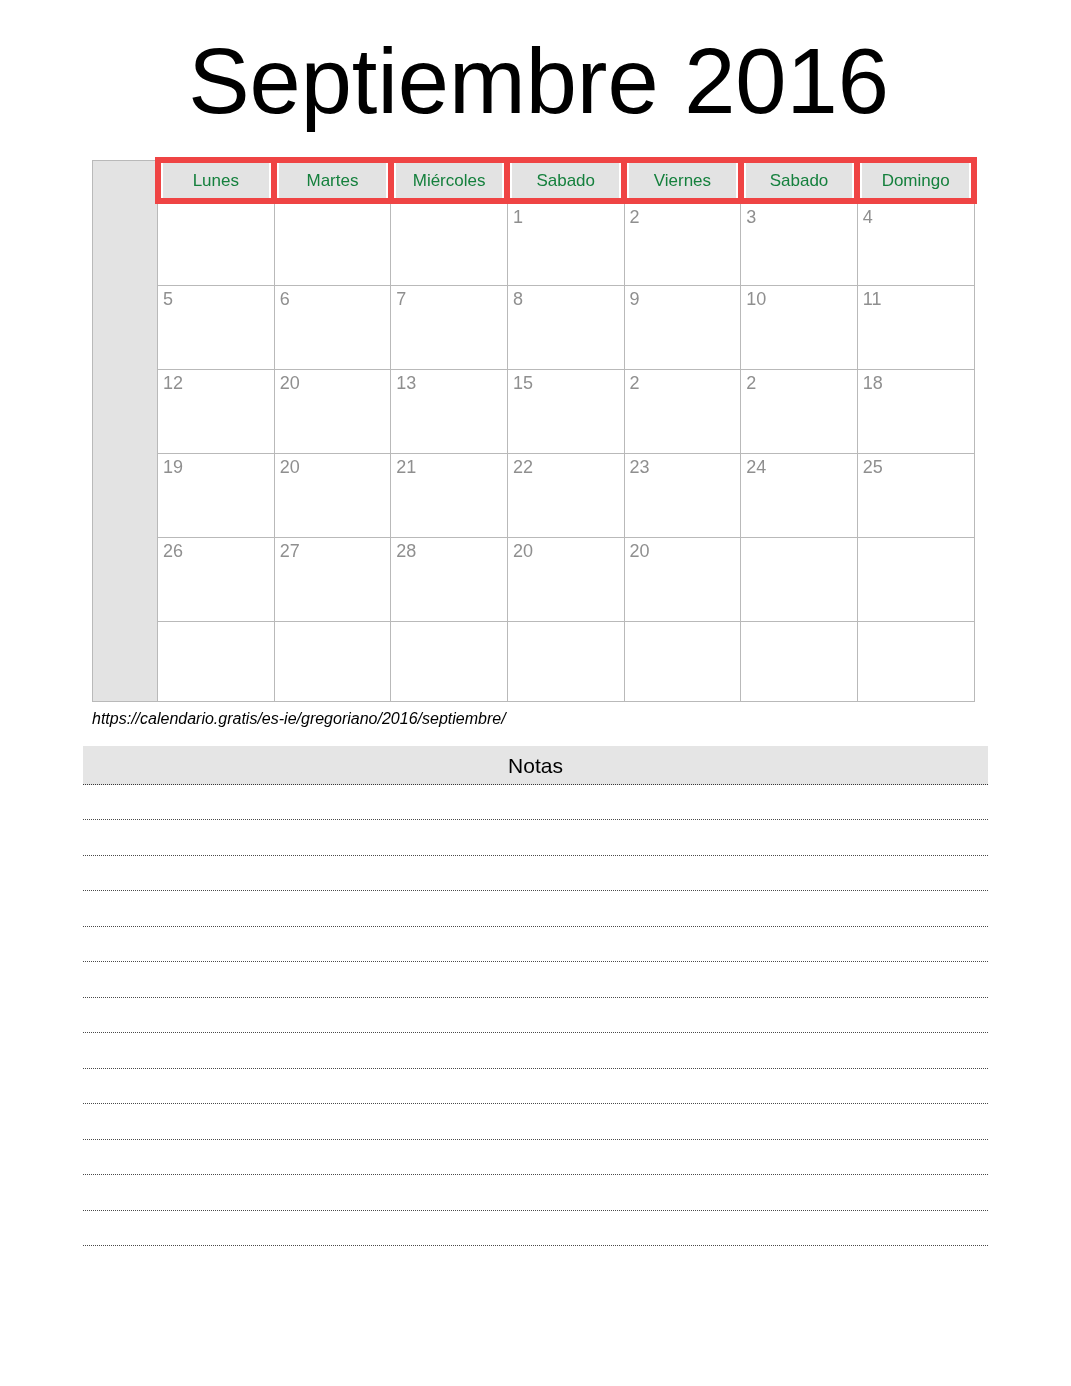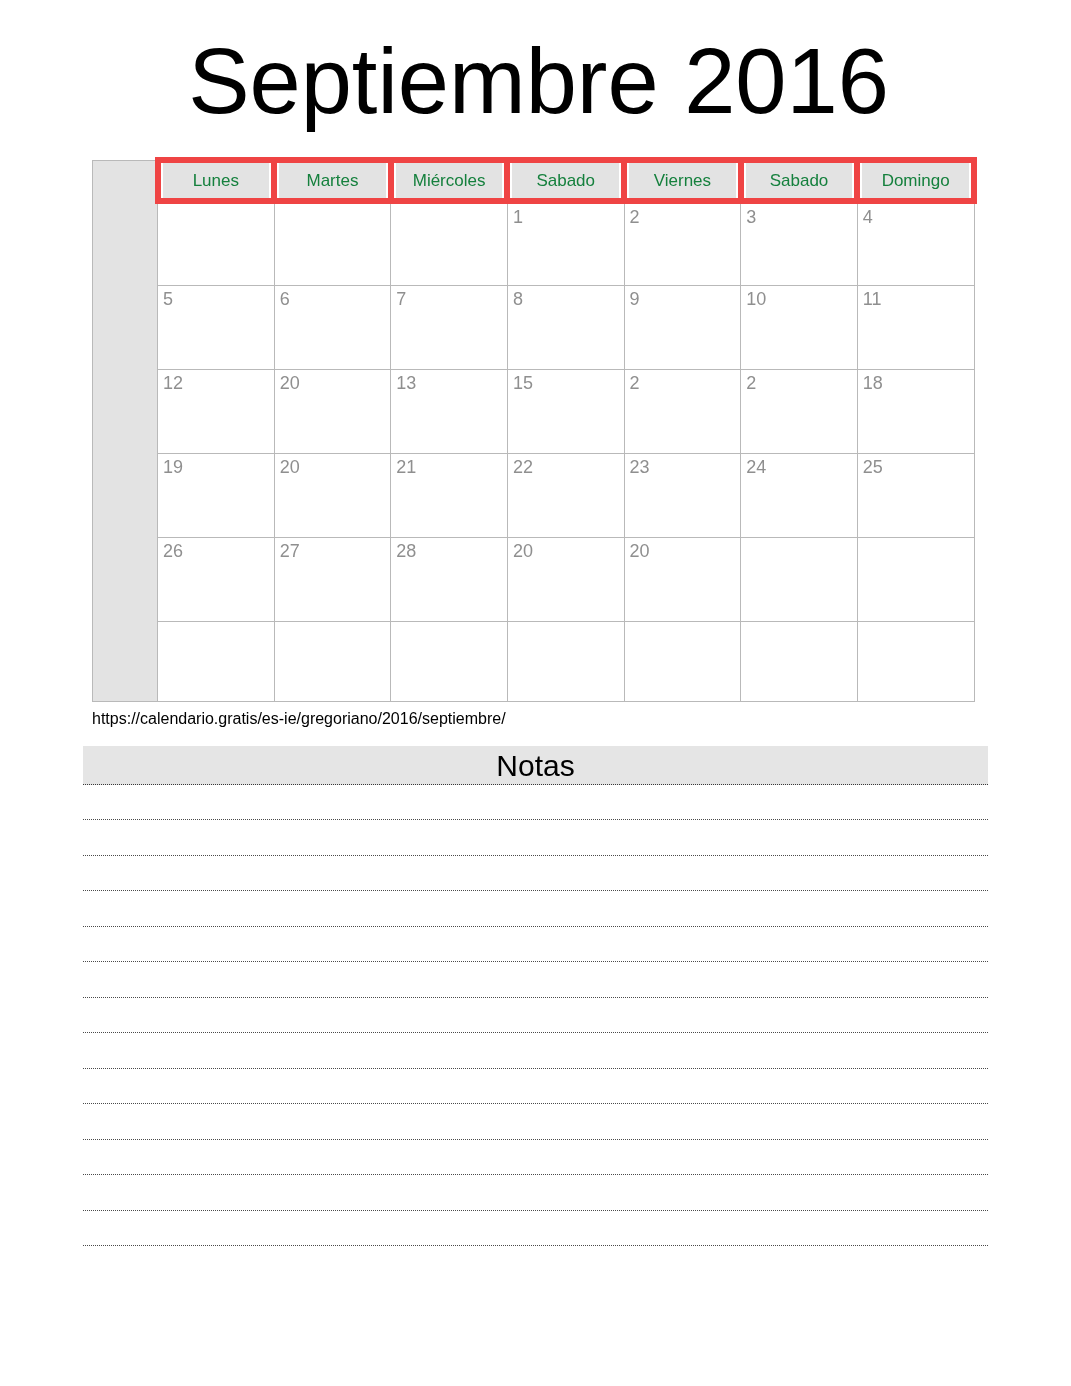--- a/index.html
+++ b/index.html
@@ -59,33 +59,34 @@
   }
   tr.week-row { height: 84px; }
   tr.week-row.last { height: 80px; }
 
   
   .source-url {
     margin: 7px 0 16px 92px;
     font-size: 16px;
     line-height: 20px;
     color: #000;
+    font-style: italic;
   }
 
   
   .notes {
     width: 905px;
     margin: 17px auto 0 auto;
   }
   .notes-header {
     background: #e5e5e5;
     height: 39px;
     line-height: 39px;
     text-align: center;
-    font-size: 30px;
+    font-size: 21px;
     color: #000;
     border-bottom: 1px dotted #3a3a3a;
   }
   .note-line {
     height: 35.5px;
     border-bottom: 1px dotted #4a4a4a;
   }
 </style>
 </head>
 <body>

